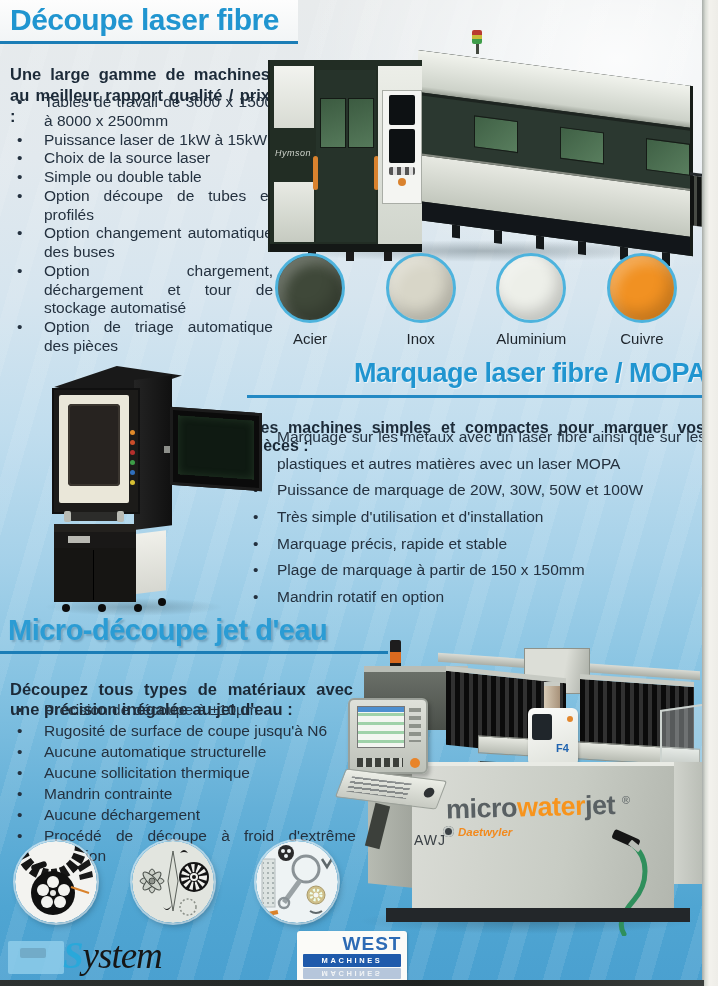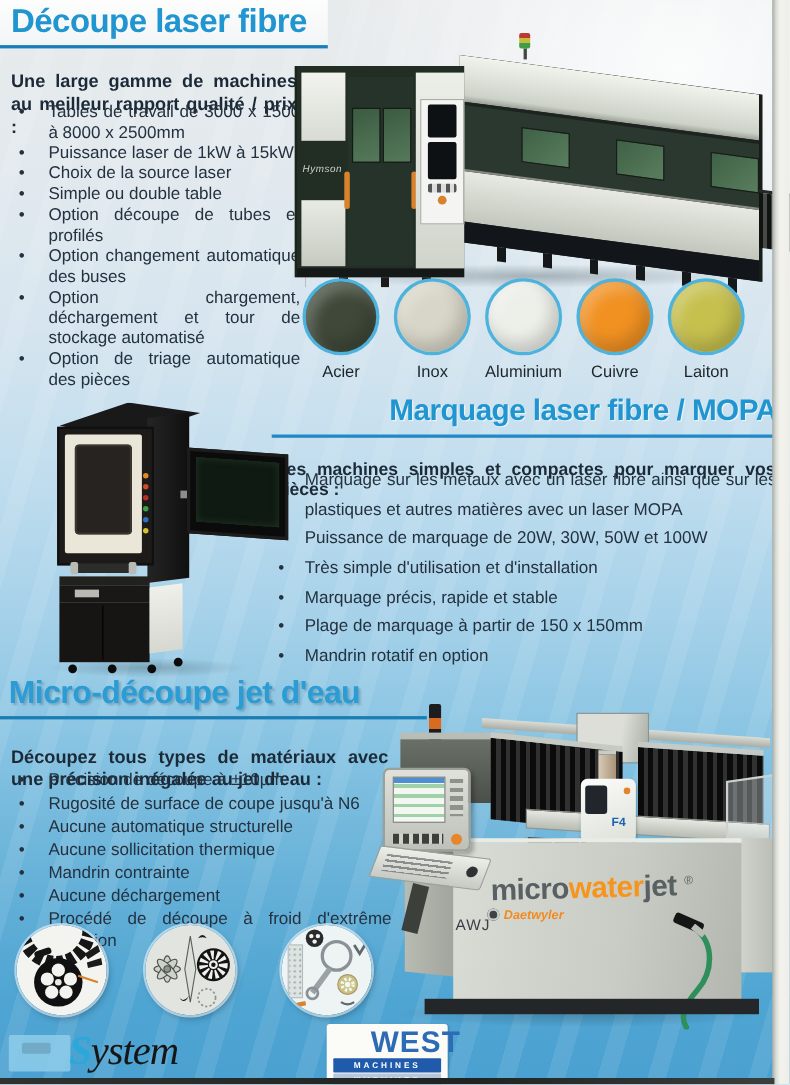--- a/index.html
+++ b/index.html
@@ -179,21 +179,21 @@
   
   .samples .sample{position:absolute;border-radius:50%;box-shadow:0 0 0 2px rgba(255,255,255,.55),2px 3px 6px rgba(20,40,55,.35);}
   
   .sys-patch{left:8px;top:941px;width:56px;height:33px;background:#8ecdea;opacity:.85;border-radius:2px;}
   .sys-smudge{left:20px;top:948px;width:26px;height:10px;background:rgba(60,90,110,.25);border-radius:2px;}
   .sys-logo{left:63px;top:934px;font-style:italic;font-size:37px;letter-spacing:-1px;font-family:Liberation Serif, serif;}
   .sys-logo .s{color:#29a8da;font-weight:bold;}
   .sys-logo .rest{color:#161616;}
   .west{left:297px;top:931px;width:110px;height:53px;background:#fbfbf8;border-radius:3px;
     box-shadow:1px 1px 2px rgba(0,0,0,.2);text-align:center;}
-  .west .w1{margin-top:3px;font-size:27px;font-weight:bold;color:#2d6bb5;letter-spacing:1px;line-height:1;padding-left:40px;}
+  .west .w1{margin-top:3px;font-size:19px;font-weight:bold;color:#2d6bb5;letter-spacing:1px;line-height:1;padding-left:40px;}
   .west .wbar{margin:1px 6px 0;height:13px;background:#1f5aab;border-radius:1px;
     font-size:7.5px;font-weight:bold;color:#fff;letter-spacing:2.6px;line-height:13px;}
   .west .wref{margin:1px 6px 0;height:11px;background:#7f9cc4;border-radius:1px;opacity:.55;
     font-size:7.5px;font-weight:bold;color:#e8edf4;letter-spacing:2.6px;line-height:11px;
     transform:scaleY(-1);filter:blur(.4px);}
 </style>
 </head>
 <body>
 
 <div id="page">
@@ -285,24 +285,20 @@
         <div class="swatch" style="background: rgb(216, 214, 200);"></div>
         <div class="mlabel">Inox</div>
       </div>
       <div class="material">
         <div class="swatch" style="background: rgb(237, 239, 233);"></div>
         <div class="mlabel">Aluminium</div>
       </div>
       <div class="material">
         <div class="swatch" style="background: rgb(241, 145, 34);"></div>
         <div class="mlabel">Cuivre</div>
-      </div>
-      <div class="material">
-        <div class="swatch" style="background: rgb(198, 192, 78);"></div>
-        <div class="mlabel">Laiton</div>
       </div>
     </div>
 
   <h2 class="abs h2">Marquage laser fibre / MOPA</h2>
   <div class="abs rule rule2"></div>
   <p class="abs intro intro2">Des machines simples et compactes pour marquer vos pièces :</p>
   <ul class="abs blist list2">
       <li>
         <span class="mark">•</span>
         <span class="txt">Marquage sur les métaux avec un laser fibre ainsi que sur les plastiques et autres matières avec un laser MOPA</span>

